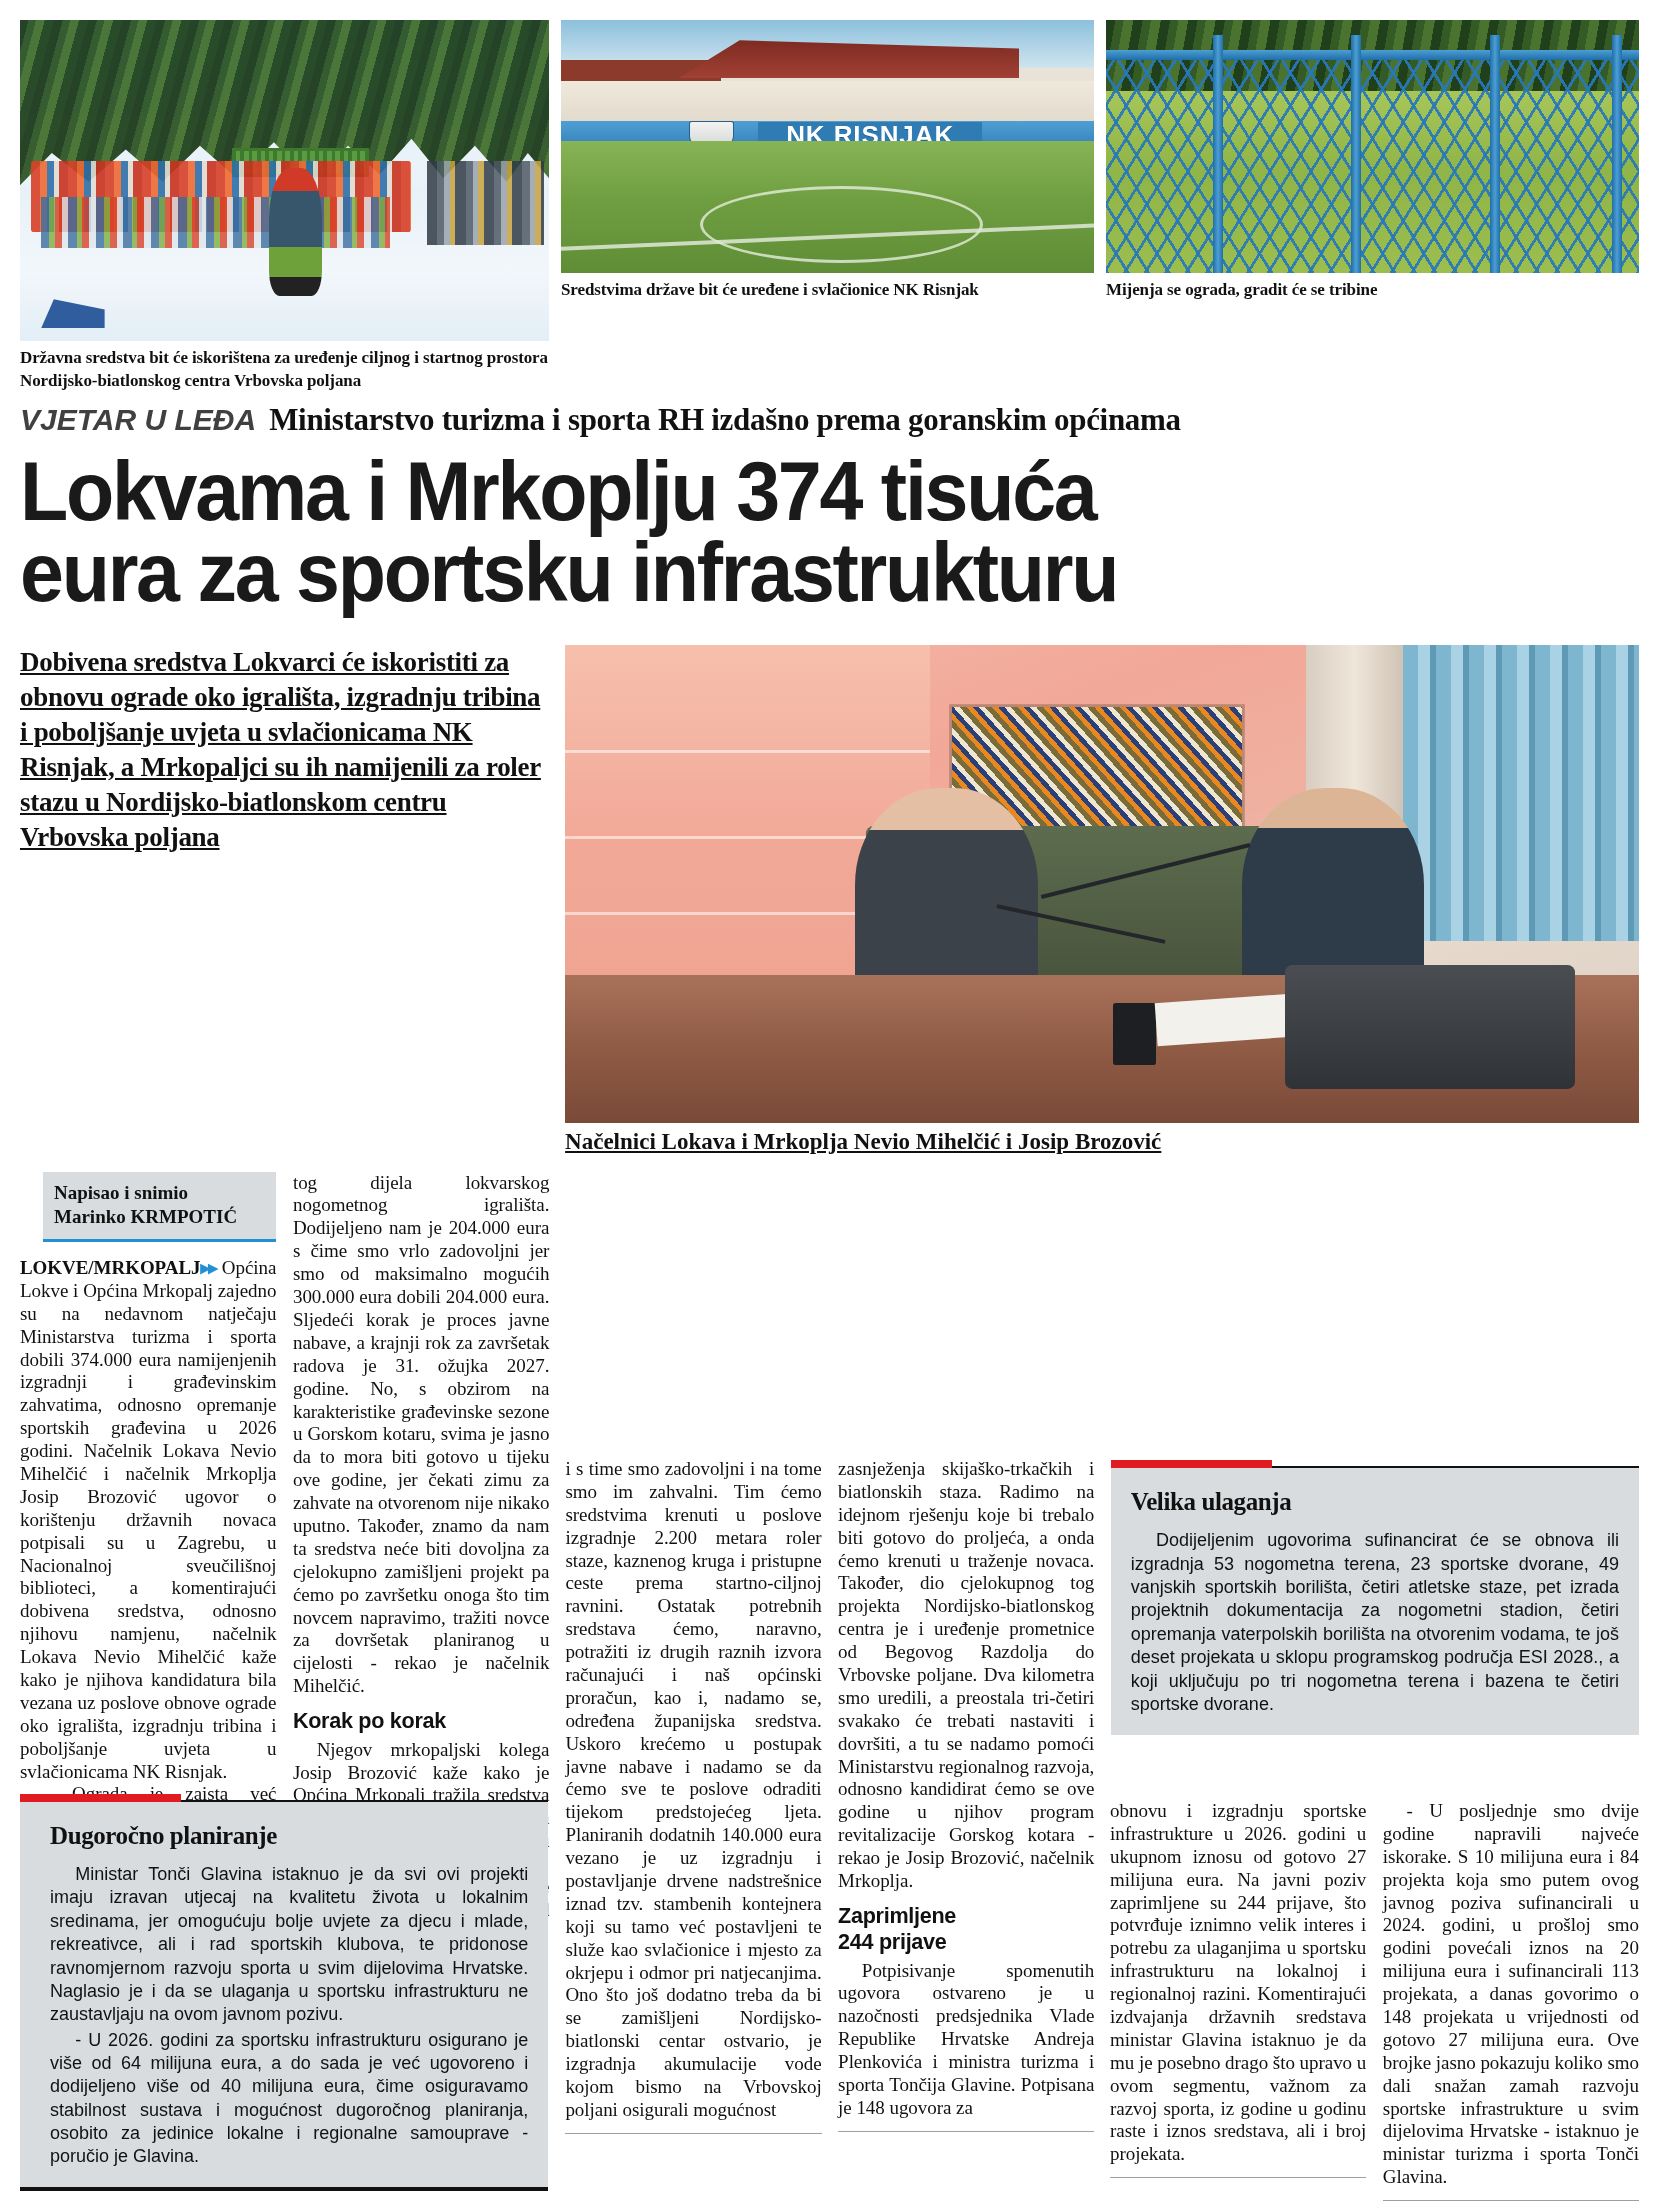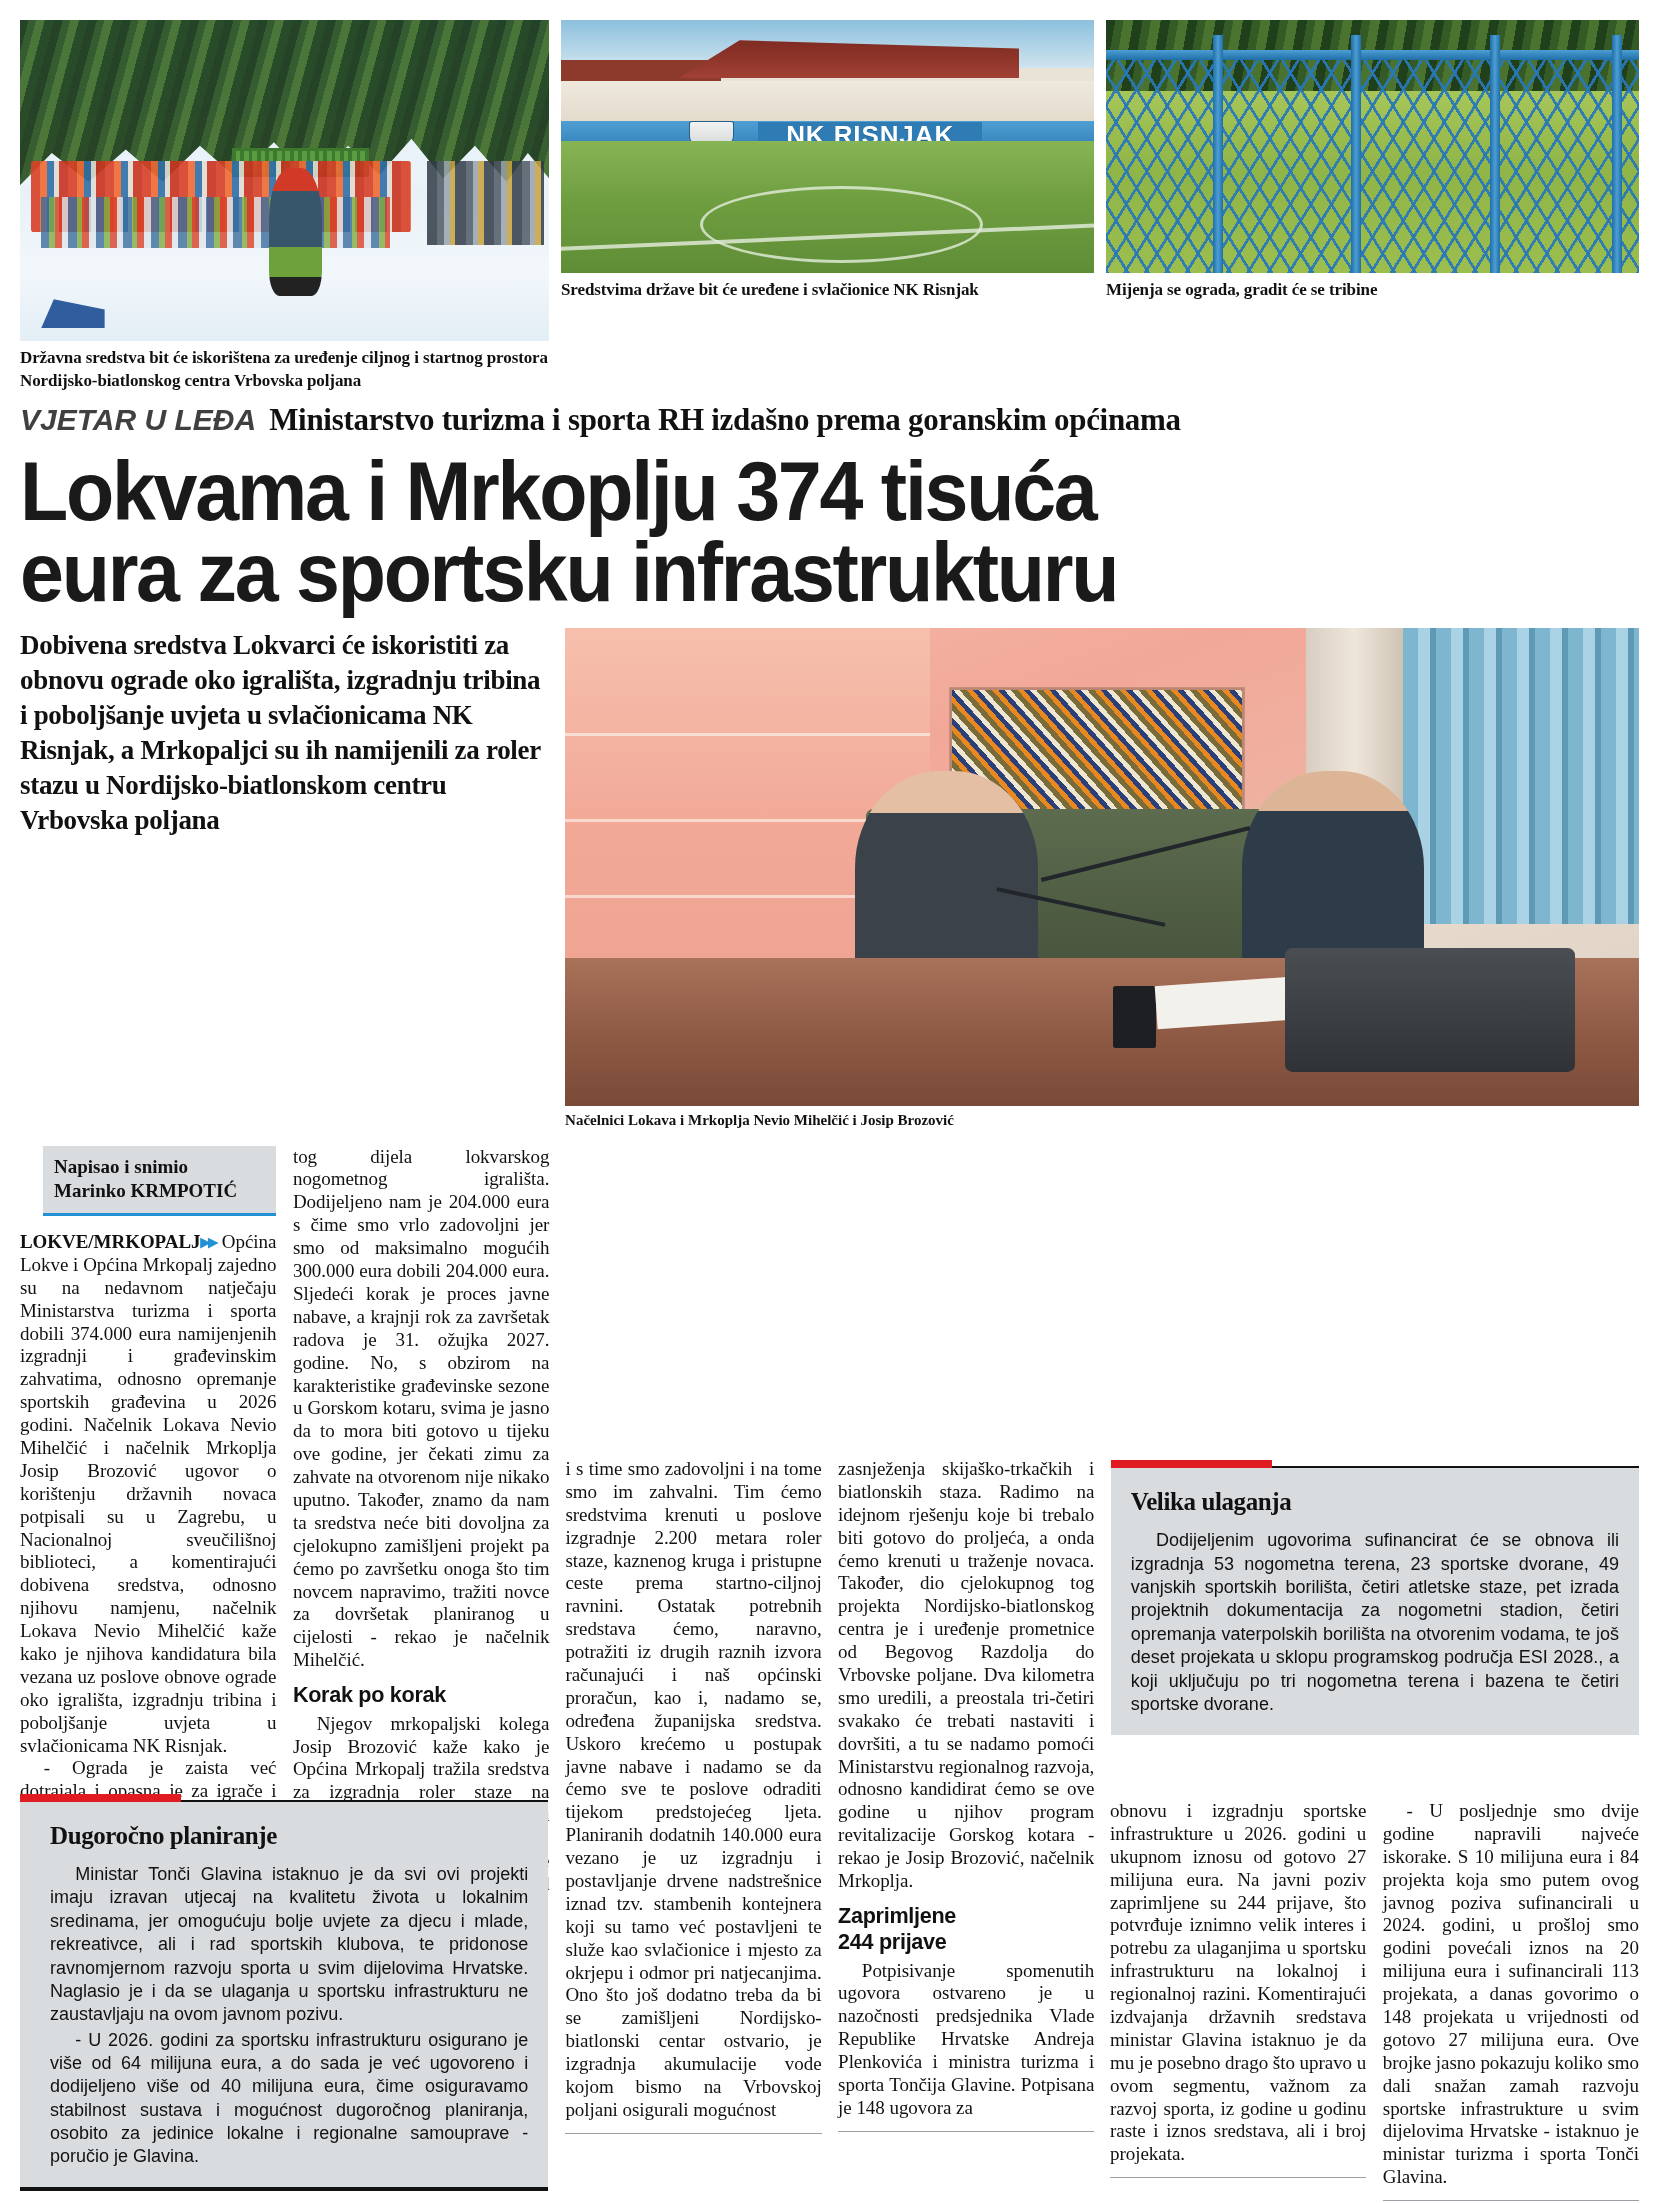--- a/index.html
+++ b/index.html
@@ -111,21 +111,21 @@
 
   
   .headline{
     font-family:"Liberation Sans",sans-serif;font-weight:700;
     font-size:84px;line-height:0.96;letter-spacing:-2.4px;color:#1a1a1a;
     margin-top:13px;transform:scaleX(.94);transform-origin:left top;
   }
   .headline div{white-space:nowrap;}
 
   
-  .lead-row{display:flex;gap:19px;margin-top:15px;}
+  .lead-row{display:flex;gap:19px;margin-top:32px;text-decoration:underline;}
   .lead{
     width:533px;
     font-family:"Liberation Serif",serif;font-weight:700;
     font-size:27px;line-height:1.3;letter-spacing:-0.3px;color:#111;
   }
   .mainphoto-wrap{width:1088px;}
   .mainphoto{height:478px;position:relative;overflow:hidden;}
   .mp-bg{position:absolute;inset:0;background:linear-gradient(160deg,#f3b7a8 0%,#f2a898 28%,#efb0a0 48%,#e7d9cc 70%,#d9cfc4 100%);}
   .mp-wallL{position:absolute;left:0;top:0;width:34%;height:70%;
     background:linear-gradient(180deg,#f6c0ad,#f2a897 60%,#efa592);}
@@ -148,21 +148,21 @@
   .mp-manB{position:absolute;left:63%;top:30%;width:17%;height:44%;
     background:linear-gradient(180deg,#dcb596 0 19%,#2e3b49 19% 100%);border-radius:46% 46% 10% 10%;}
   .mp-mic{position:absolute;left:44%;top:47%;width:20%;height:3.7px;background:#23262a;transform:rotate(-14deg);}
   .mp-mic2{position:absolute;left:40%;top:58%;width:16%;height:3.7px;background:#23262a;transform:rotate(12deg);}
   .mp-bag{position:absolute;right:6%;bottom:7%;width:27%;height:26%;
     background:linear-gradient(180deg,#4a4d52,#2f3237);border-radius:7.3px;}
   .mp-paper{position:absolute;left:55%;bottom:17%;width:14%;height:9%;background:#f3f1ec;transform:rotate(-4deg);}
   .mp-rec{position:absolute;left:51%;bottom:12%;width:4%;height:13%;background:#1d1f22;border-radius:2.8px;}
 
   .maincap{
-    font-family:"Liberation Serif",serif;font-weight:700;font-size:15px;
+    font-family:"Liberation Serif",serif;font-weight:700;font-size:23px;
     padding-top:6.4px;color:#111;
   }
 
   
   .byline{
     background:#d9dcdf;border-bottom:3.7px solid #2191d4;
     padding:9.2px 11px 11px 11px;
     font-family:"Liberation Serif",serif;font-weight:700;font-size:19px;line-height:1.25;margin-left:23px;
   }
   .col-text{

